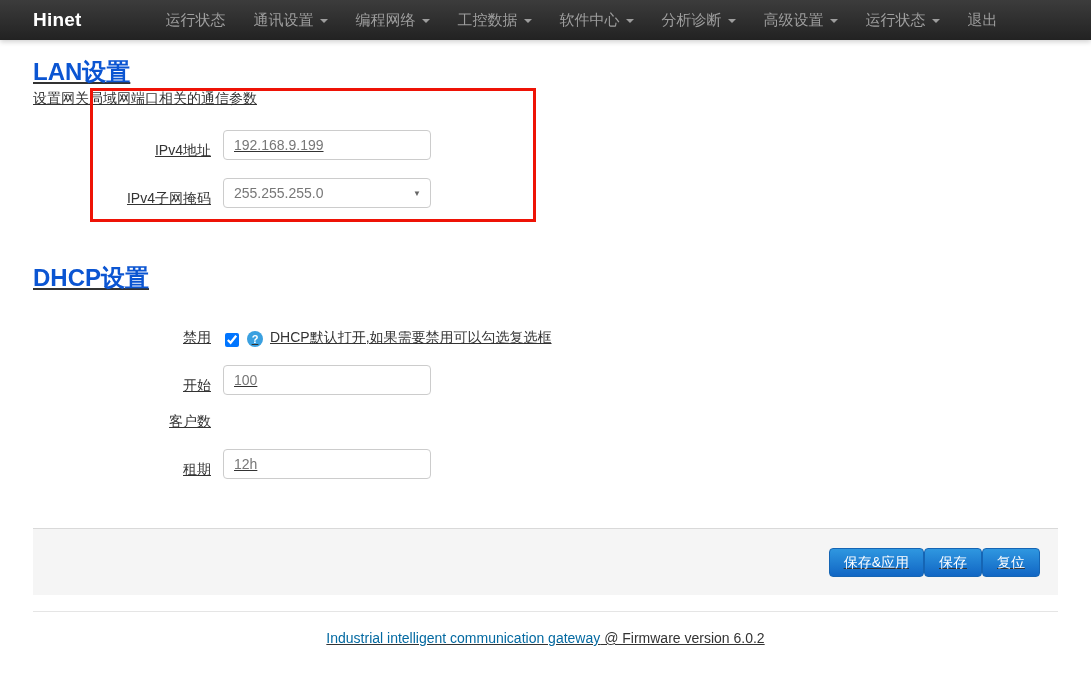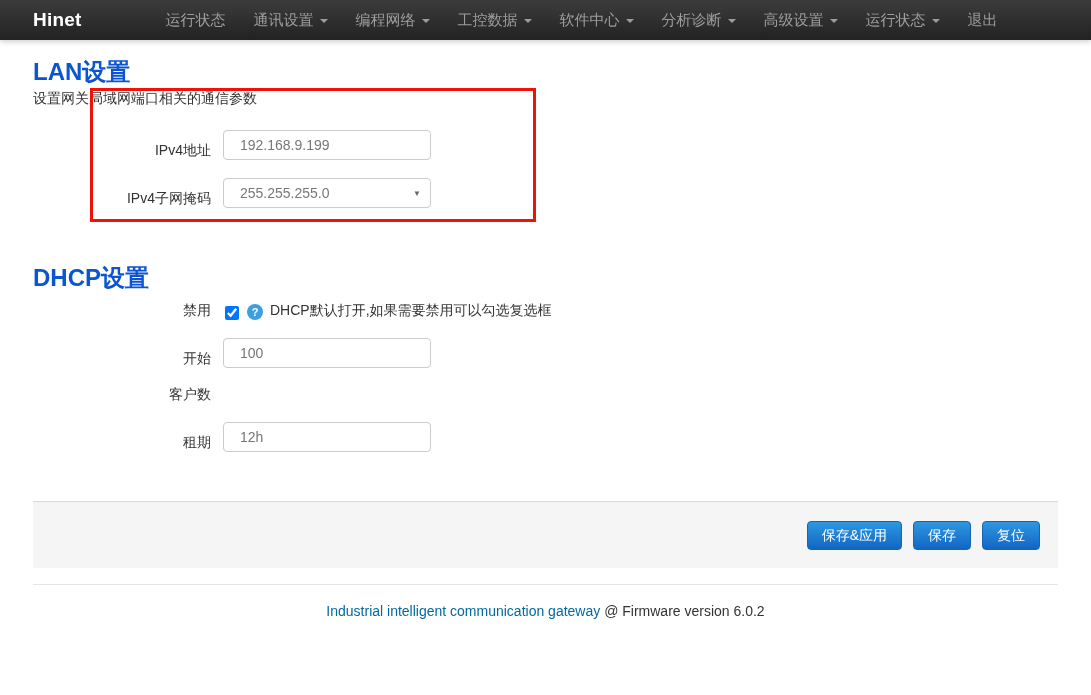--- a/index.html
+++ b/index.html
@@ -47,48 +47,48 @@
   .caret {
     width: 0; height: 0;
     border-left: 4px solid transparent;
     border-right: 4px solid transparent;
     border-top: 4px solid #9d9d9d;
     display: inline-block;
     margin-top: 2px;
   }
 
   
-  .content { padding: 0 33px; position: relative; }
+  .content { padding: 0 33px; position: relative; text-decoration: underline; }
   h2.section-title {
     font-size: 24px;
     line-height: 28px;
     font-weight: bold;
     color: #0b55d2;
     margin-top: 18px;
   }
   h2.dhcp-title { margin-top: 58px; line-height: 24px; }
   .section-desc { font-size: 14px; line-height: 20px; color: #333; margin-top: 2px; }
 
   .form-group { display: flex; align-items: flex-end; margin-top: 18px; }
   .form-group.first { margin-top: 22px; }
-  .form-group.check-row { margin-top: 12px; }
+  .form-group.check-row { margin-top: 39px; }
   .form-label {
     width: 190px;
     padding-right: 12px;
     text-align: right;
     color: #333;
     font-size: 14px;
     flex: 0 0 auto;
   }
   .text-input, .select-wrap select {
     width: 208px;
     height: 30px;
     border: 1px solid #ccc;
     border-radius: 4px;
-    padding: 4px 16px;
+    padding: 4px 10px;
     font-size: 14px;
     color: #777;
     background: #fff;
     font-family: "Liberation Sans", "DejaVu Sans", sans-serif;
     outline: none;
   }
   .select-wrap { position: relative; width: 208px; }
   .select-wrap select {
     -webkit-appearance: none;
     -moz-appearance: none;
@@ -134,21 +134,20 @@
   
   .action-bar {
     margin-top: 49px;
     background: #f5f5f5;
     border-top: 1px solid #d9d9d9;
     height: 67px;
     display: flex;
     align-items: center;
     justify-content: flex-end;
     padding-right: 18px;
-    gap: 11px;
   }
   .btn {
     background: linear-gradient(#2f97e0, #1166c4);
     border: 1px solid #1565b4;
     border-radius: 4px;
     color: #fff;
     font-size: 14px;
     padding: 5px 14px;
     height: 29px;
     cursor: pointer;

